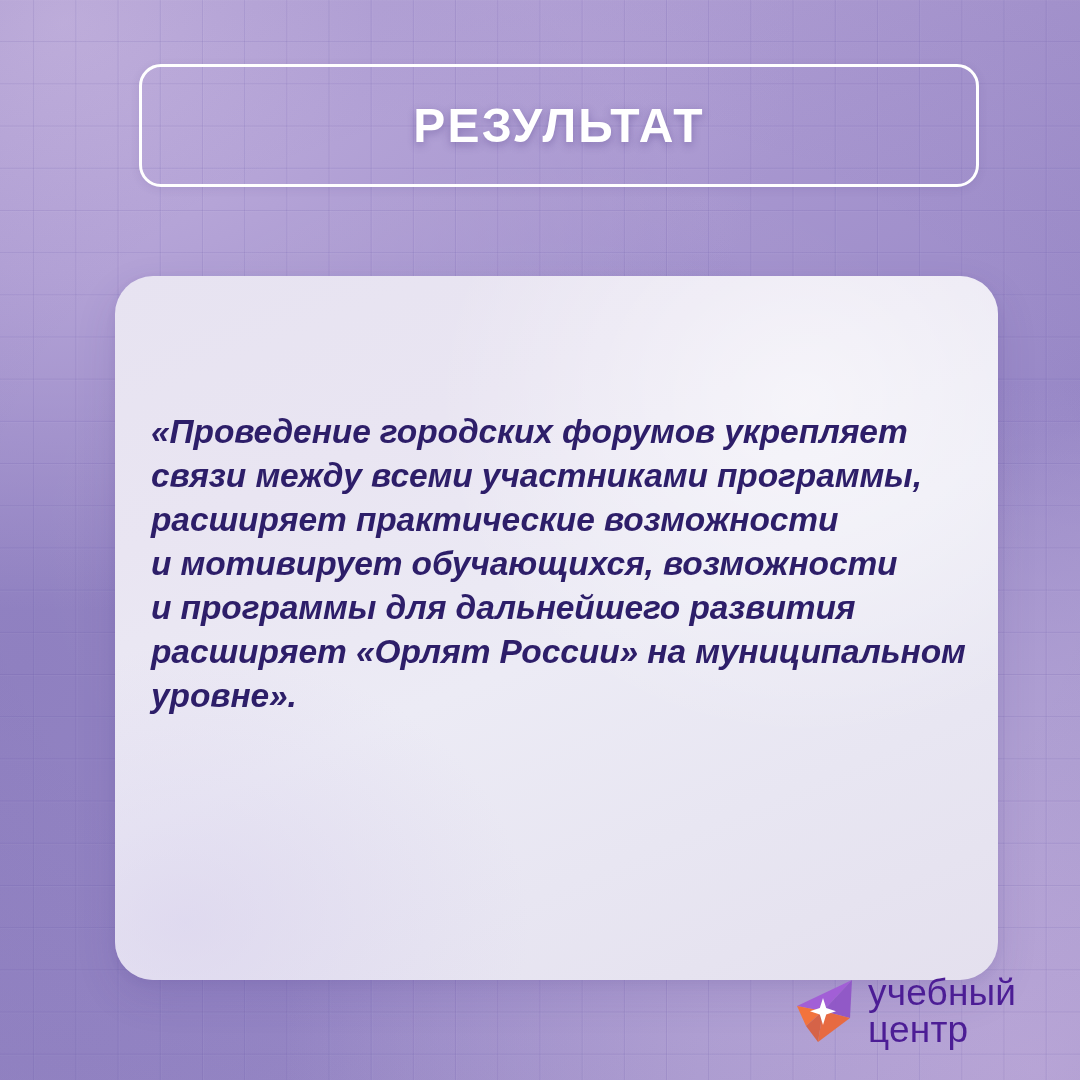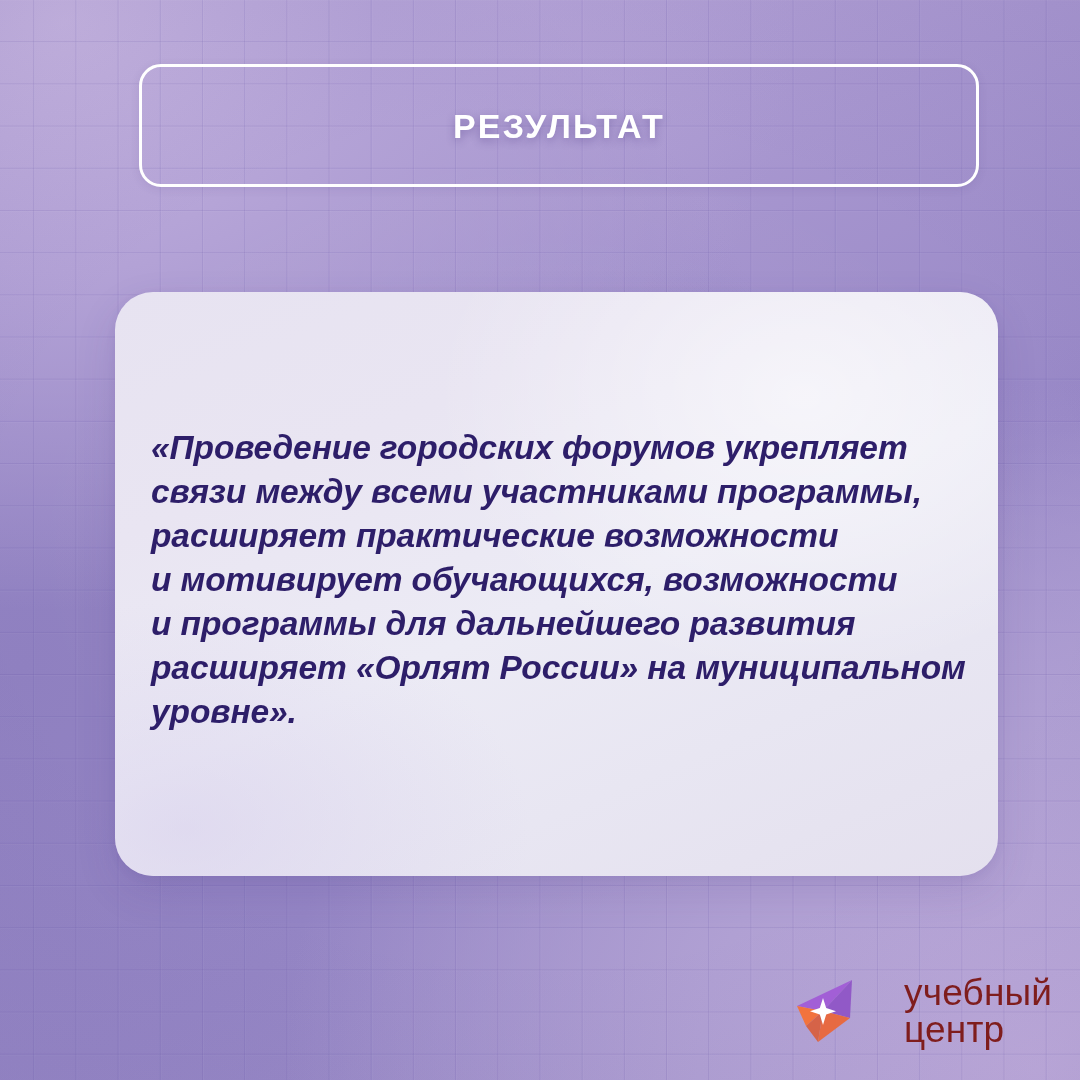--- a/index.html
+++ b/index.html
@@ -74,36 +74,36 @@
     border: 3px solid #ffffff;
     border-radius: 22px;
     display: flex;
     align-items: center;
     justify-content: center;
     box-shadow: 0 2px 10px rgba(60,40,110,.10);
   }
 
   .header-title {
     color: #ffffff;
-    font-size: 34px;
+    font-size: 48px;
     font-weight: 700;
     letter-spacing: 2.2px;
     text-transform: uppercase;
     text-shadow: 0 3px 8px rgba(63,44,120,.35);
     white-space: nowrap;
     line-height: 1;
   }
 
   
   .card {
     position: absolute;
     left: 115px;
-    top: 292px;
+    top: 276px;
     width: 883px;
-    height: 584px;
+    height: 704px;
     border-radius: 38px;
     background:
       linear-gradient(157deg, #e7e3f1 0%, #e9e5f2 26%, #ecebf5 52%, #e8e6f2 74%, #e4e0ee 100%);
     box-shadow:
       0 16px 40px rgba(70,50,130,.13),
       0 3px 10px rgba(70,50,130,.08);
     overflow: hidden;
   }
 
   .card-sheen {
@@ -134,26 +134,25 @@
   .logo {
     position: absolute;
     left: 792px;
     top: 974px;
     display: flex;
     align-items: center;
     gap: 14px;
   }
   .logo-mark { width: 62px; height: 66px; flex: none; }
   .logo-text {
-    color: #7f1d1d;
+    color: #4c1d95;
     font-size: 37px;
     font-weight: 400;
     line-height: 37px;
     letter-spacing: .2px;
-    margin-left: 36px;
   }
   .logo-text span { display: block; }
 </style>
 </head>
 <body>
 
 <div id="slide">
 
   <div class="bg-base"></div>
   <div class="bg-grid"></div>

